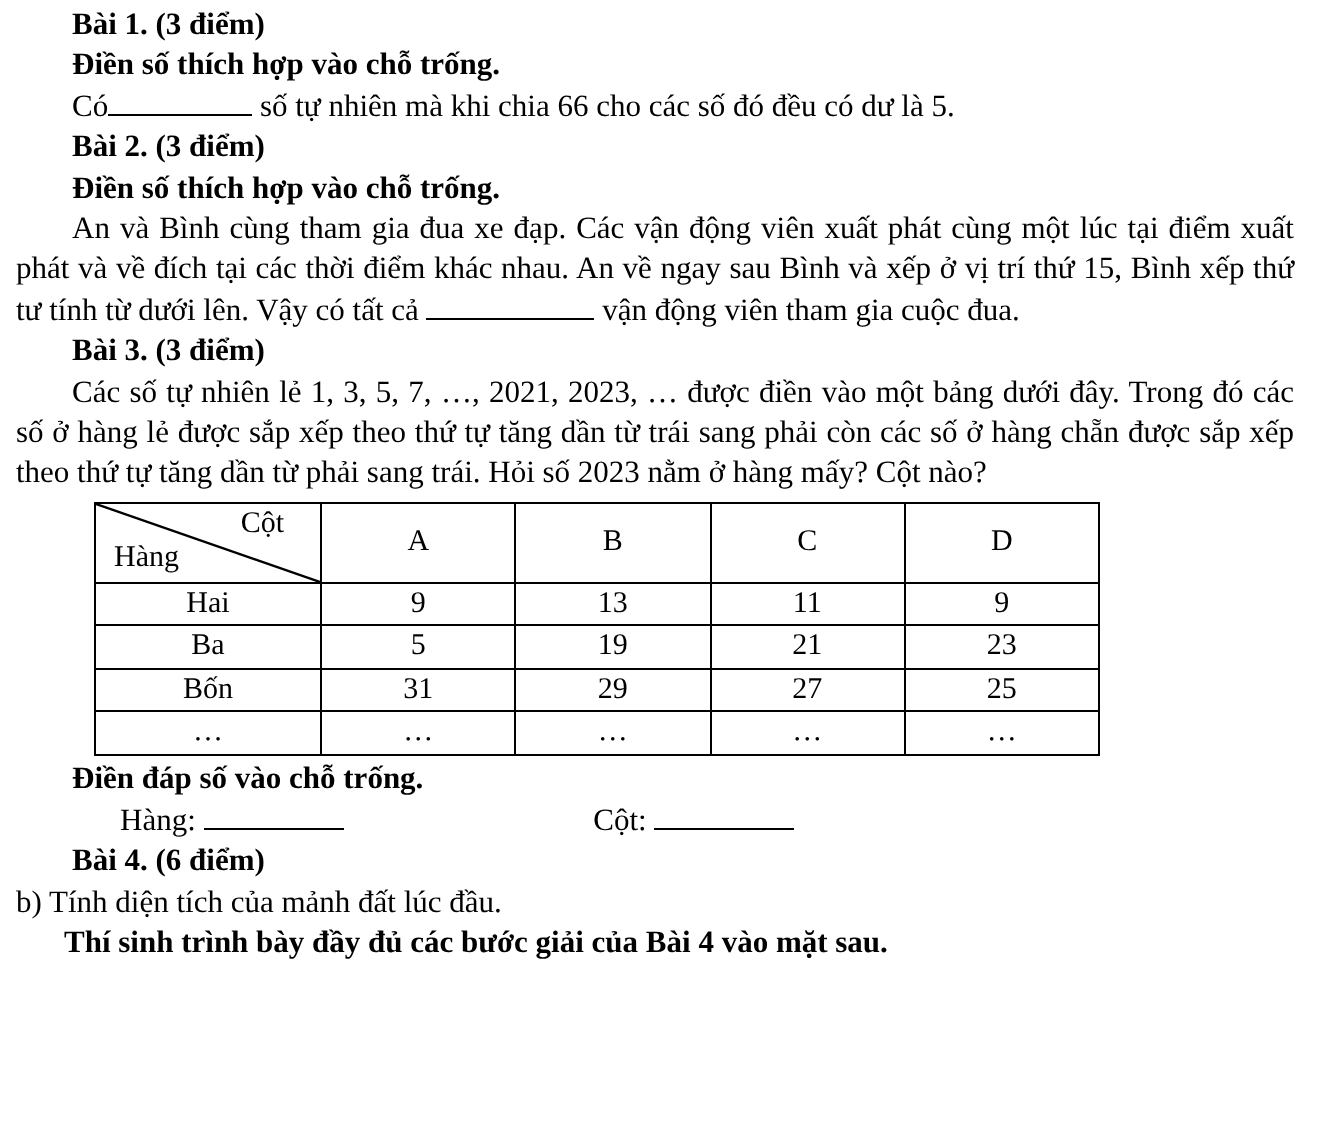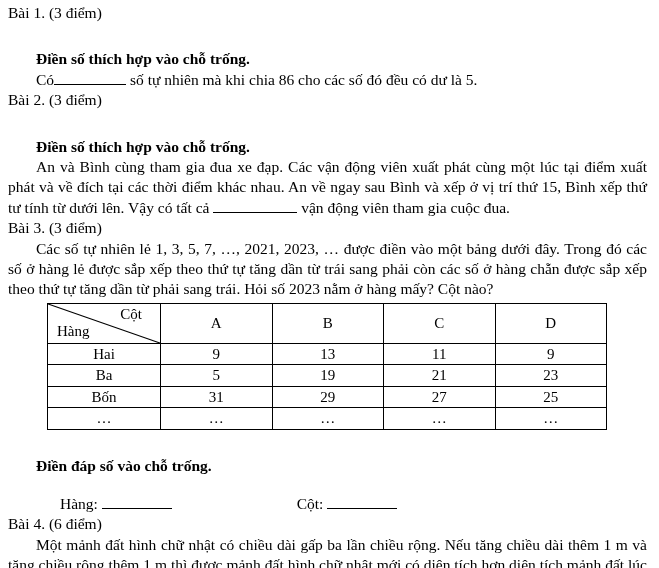--- a/index.html
+++ b/index.html
@@ -7,71 +7,71 @@
   body {
     width: 659px;
     height: 568px;
     overflow: hidden;
     font-family: "Liberation Serif", "DejaVu Serif", serif;
     font-size: 15.5px;
     line-height: 20.4px;
     color: #000000;
   }
   .doc { padding: 3px 12px 0 8px; }
-  .heading { font-weight: normal; }
-  .instr { font-weight: bold; padding-left: 28px; margin-top: 26px; }
+  .heading { font-weight: bold; margin-left: 28px; }
+  .instr { font-weight: bold; padding-left: 28px; }
   .para { text-align: justify; text-indent: 28px; }
   .para-noj { text-indent: 28px; }
   .blank {
     display: inline-block;
     border-bottom: 1.2px solid #000;
     height: 13px;
     vertical-align: baseline;
   }
   .blank.w72 { width: 72px; }
   .blank.w84 { width: 84px; }
   .blank.w70 { width: 70px; }
 
   
   table.grid {
     border-collapse: collapse;
     margin: 3px 0 2px 39px;
     table-layout: fixed;
-    width: 560px;
+    width: 503px;
   }
   table.grid td {
     border: 1.4px solid #000;
     text-align: center;
     vertical-align: middle;
     font-size: 15px;
     height: 19px;
     padding: 0;
   }
   table.grid td.corner { width: 113px; height: 40px; position: relative; padding: 0; }
   table.grid tr.hdr td { height: 40px; }
   table.grid tr.dots td { height: 21px; }
   .corner svg { position: absolute; left: 0; top: 0; width: 100%; height: 100%; }
   .corner .c-top { position: absolute; top: 0px; right: 18px; font-size: 15px; }
   .corner .c-bot { position: absolute; bottom: 1px; left: 9px; font-size: 15px; }
 
   
-  .answer-line { padding-left: 52px; margin-top: 18px; }
+  .answer-line { padding-left: 52px; margin-top: 1px; }
   .answer-line .col-part { margin-left: 121px; }
 
   .note { font-weight: bold; padding-left: 24px; }
   sup { font-size: 10px; line-height: 0; }
 </style>
 </head>
 <body>
 
 <div class="doc">
 
   <div class="heading">Bài 1. (3 điểm)</div>
   <div class="instr">Điền số thích hợp vào chỗ trống.</div>
-  <div class="para-noj"><span>Có</span><span class="blank w72"></span> <span>số tự nhiên mà khi chia 86 cho các số đó đều có dư là 5.</span></div>
+  <div class="para-noj"><span>Có</span><span class="blank w72"></span> <span>số tự nhiên mà khi chia 66 cho các số đó đều có dư là 5.</span></div>
 
   <div class="heading">Bài 2. (3 điểm)</div>
   <div class="instr">Điền số thích hợp vào chỗ trống.</div>
   <div class="para"><span>An và Bình cùng tham gia đua xe đạp. Các vận động viên xuất phát cùng một lúc tại điểm xuất phát và về đích tại các thời điểm khác nhau. An về ngay sau Bình và xếp ở vị trí thứ 15, Bình xếp thứ tư tính từ dưới lên. Vậy có tất cả</span> <span class="blank w84"></span> <span>vận động viên tham gia cuộc đua.</span></div>
 
   <div class="heading">Bài 3. (3 điểm)</div>
   <div class="para">Các số tự nhiên lẻ 1, 3, 5, 7, …, 2021, 2023, … được điền vào một bảng dưới đây. Trong đó các số ở hàng lẻ được sắp xếp theo thứ tự tăng dần từ trái sang phải còn các số ở hàng chẵn được sắp xếp theo thứ tự tăng dần từ phải sang trái. Hỏi số 2023 nằm ở hàng mấy? Cột nào?</div>
 
   <table class="grid">
     <tbody>
@@ -121,17 +121,16 @@
 
   <div class="instr">Điền đáp số vào chỗ trống.</div>
   <div class="answer-line">
     <span>Hàng:</span>
     <span class="blank w70"></span>
     <span class="col-part">Cột:</span>
     <span class="blank w70"></span>
   </div>
 
   <div class="heading">Bài 4. (6 điểm)</div>
-  <div class="para"><span>Một mảnh đất hình chữ nhật có chiều dài gấp ba lần chiều rộng. Nếu tăng chiều dài thêm 1 m và tăng chiều rộng thêm 1 m thì được mảnh đất hình chữ nhật mới có diện tích hơn diện tích mảnh đất lúc đầu là 17 m</span><sup>2</sup><span>.</span></div>
   <div>b) Tính diện tích của mảnh đất lúc đầu.</div>
   <div class="note">Thí sinh trình bày đầy đủ các bước giải của Bài 4 vào mặt sau.</div>
 
 </div>
 
 </body></html>

